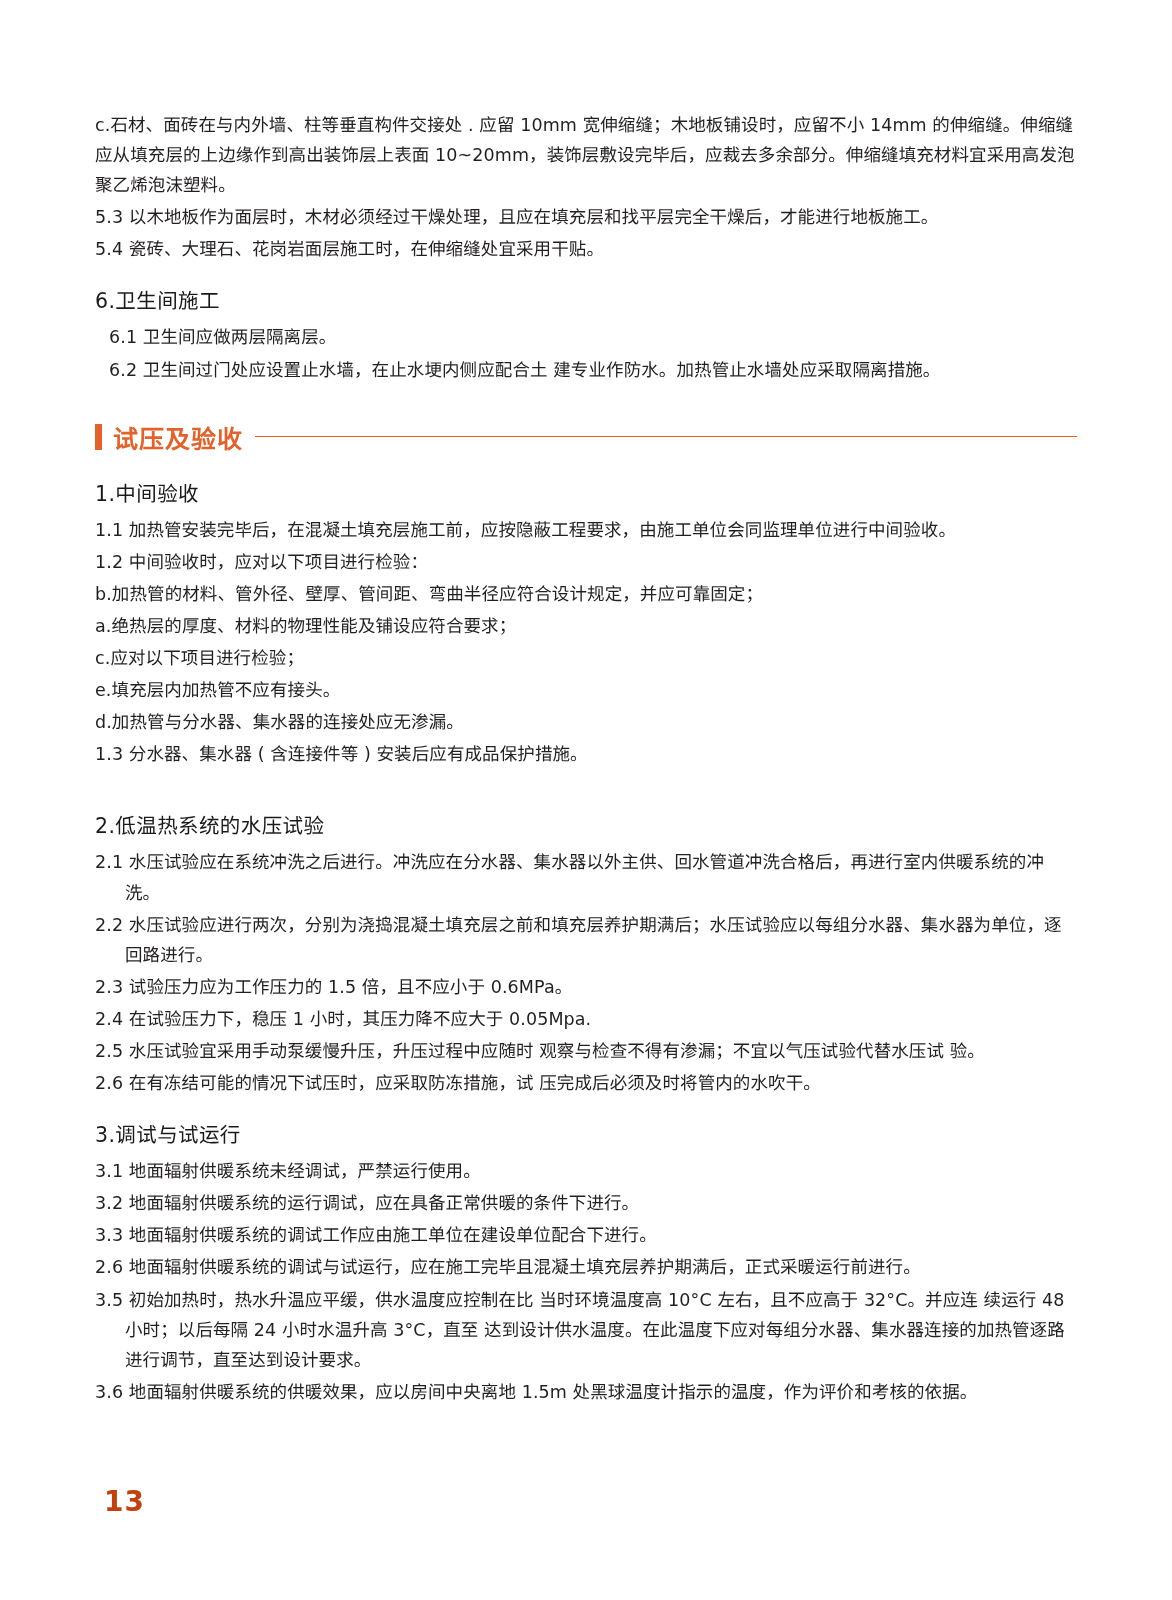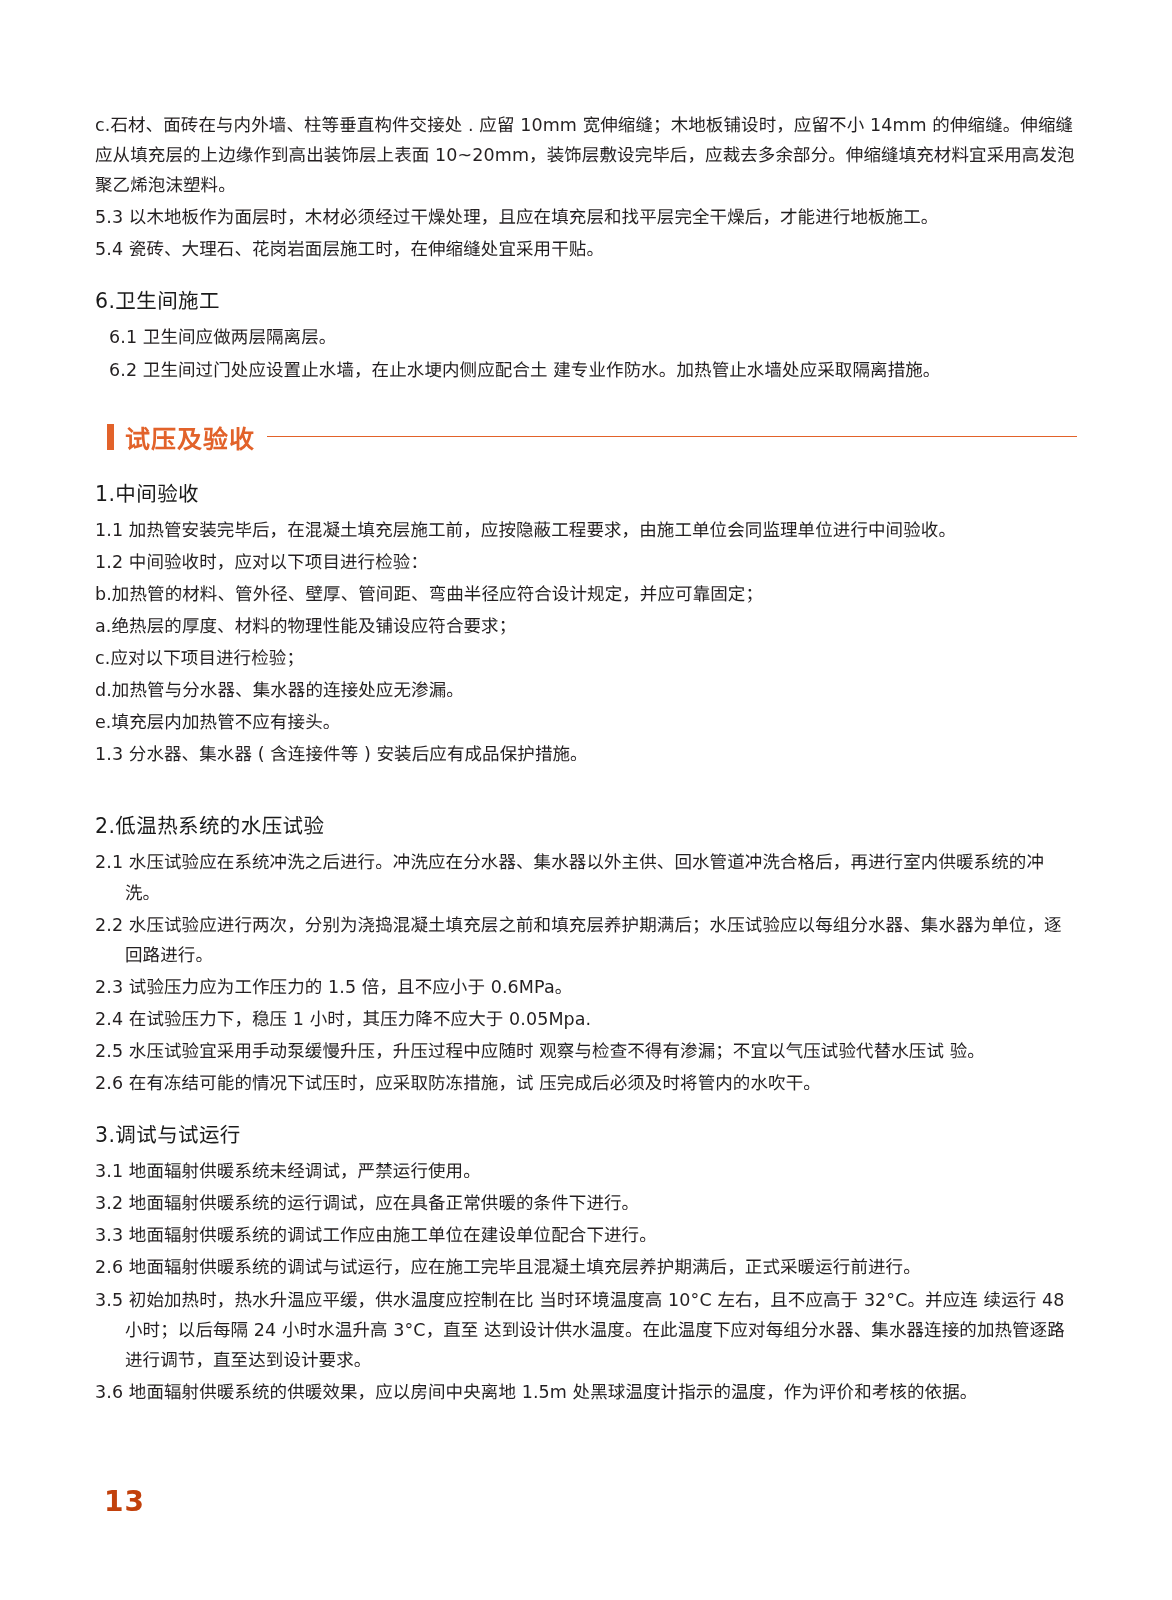--- a/index.html
+++ b/index.html
@@ -38,21 +38,21 @@
   }
   .para.sub-indent {
     padding-left: 14px;
   }
   .gap-md { height: 18px; }
 
   
   .section-heading {
     display: flex;
     align-items: center;
-    margin: 34px 0 22px 12px;
+    margin: 34px 0 22px 0;
   }
   .section-heading .bar {
     width: 7px;
     height: 26px;
     background: #e2622a;
     margin-right: 11px;
     flex: 0 0 auto;
   }
   .section-heading .title {
     font-size: 25px;
@@ -111,22 +111,22 @@
     <span class="rule"></span>
   </div>
 
   <h2 class="sub-heading first">1.中间验收</h2>
   <div class="body-text">
     <p class="para">1.1 加热管安装完毕后，在混凝土填充层施工前，应按隐蔽工程要求，由施工单位会同监理单位进行中间验收。</p>
     <p class="para">1.2 中间验收时，应对以下项目进行检验：</p>
     <p class="para">b.加热管的材料、管外径、壁厚、管间距、弯曲半径应符合设计规定，并应可靠固定；</p>
     <p class="para">a.绝热层的厚度、材料的物理性能及铺设应符合要求；</p>
     <p class="para">c.应对以下项目进行检验；</p>
+    <p class="para">e.填充层内加热管不应有接头。</p>
     <p class="para">d.加热管与分水器、集水器的连接处应无渗漏。</p>
-    <p class="para">e.填充层内加热管不应有接头。</p>
     <p class="para">1.3 分水器、集水器 ( 含连接件等 ) 安装后应有成品保护措施。</p>
   </div>
 
   <div class="gap-md"></div>
 
   <h2 class="sub-heading">2.低温热系统的水压试验</h2>
   <div class="body-text">
     <p class="para indent-hang2">2.1 水压试验应在系统冲洗之后进行。冲洗应在分水器、集水器以外主供、回水管道冲洗合格后，再进行室内供暖系统的冲洗。</p>
     <p class="para indent-hang2">2.2 水压试验应进行两次，分别为浇捣混凝土填充层之前和填充层养护期满后；水压试验应以每组分水器、集水器为单位，逐回路进行。</p>
     <p class="para indent-hang2">2.3 试验压力应为工作压力的 1.5 倍，且不应小于 0.6MPa。</p>

